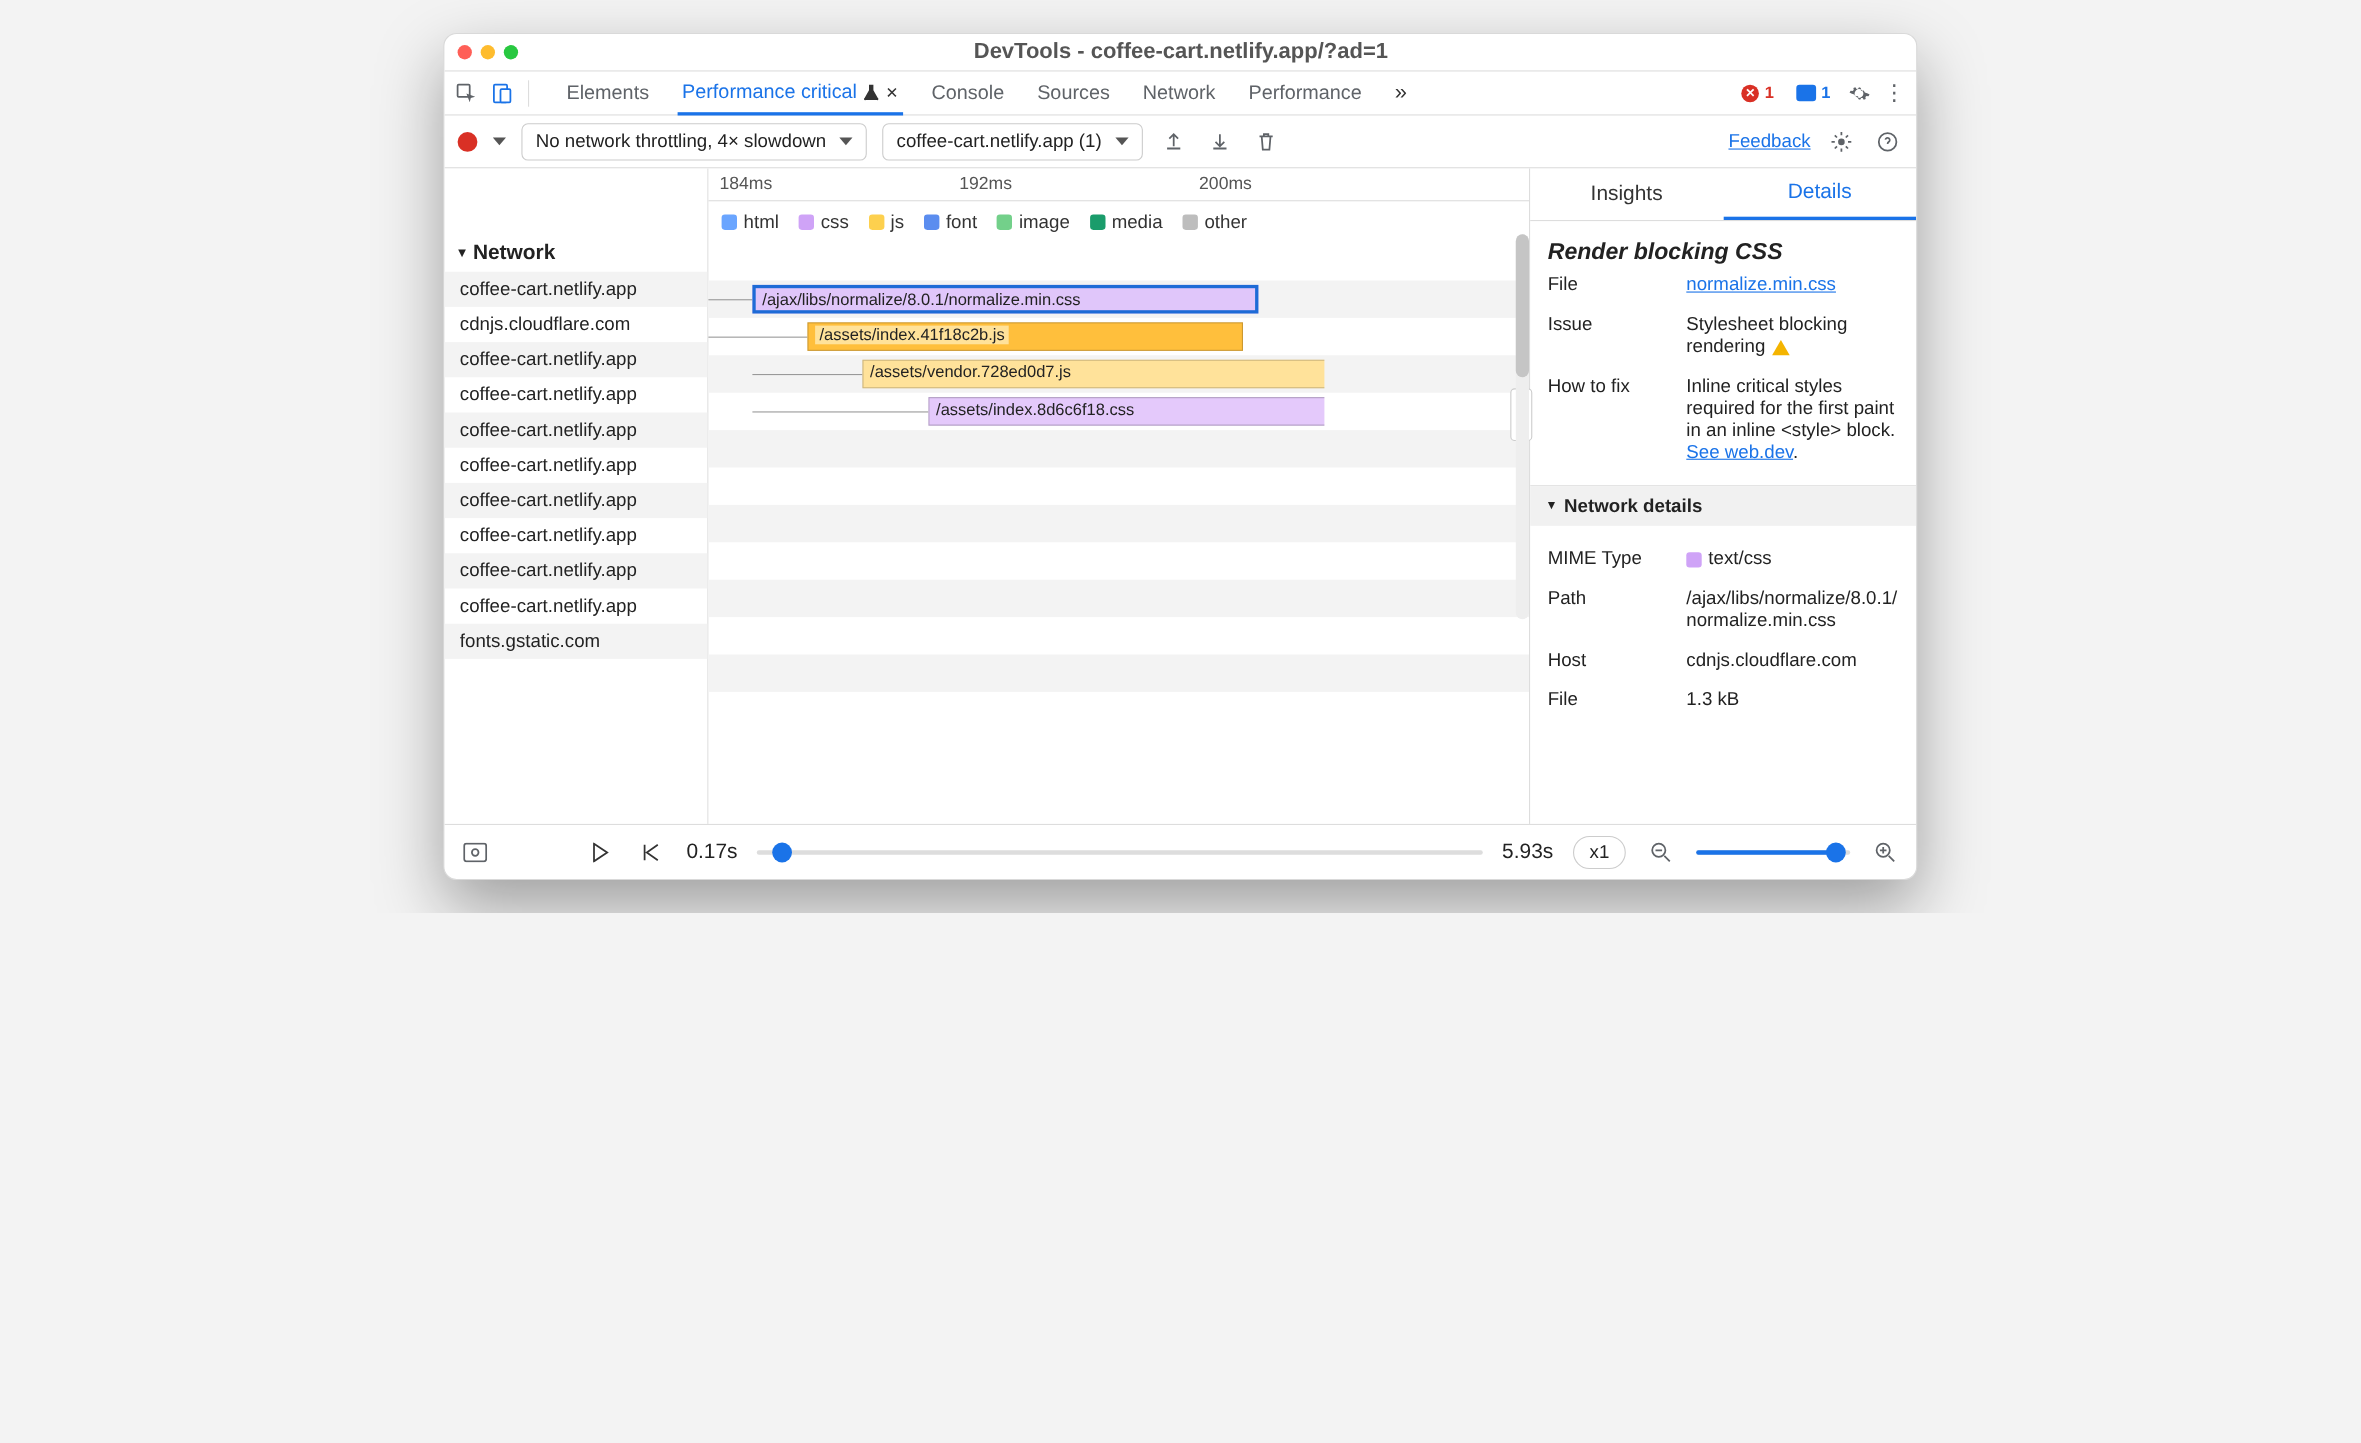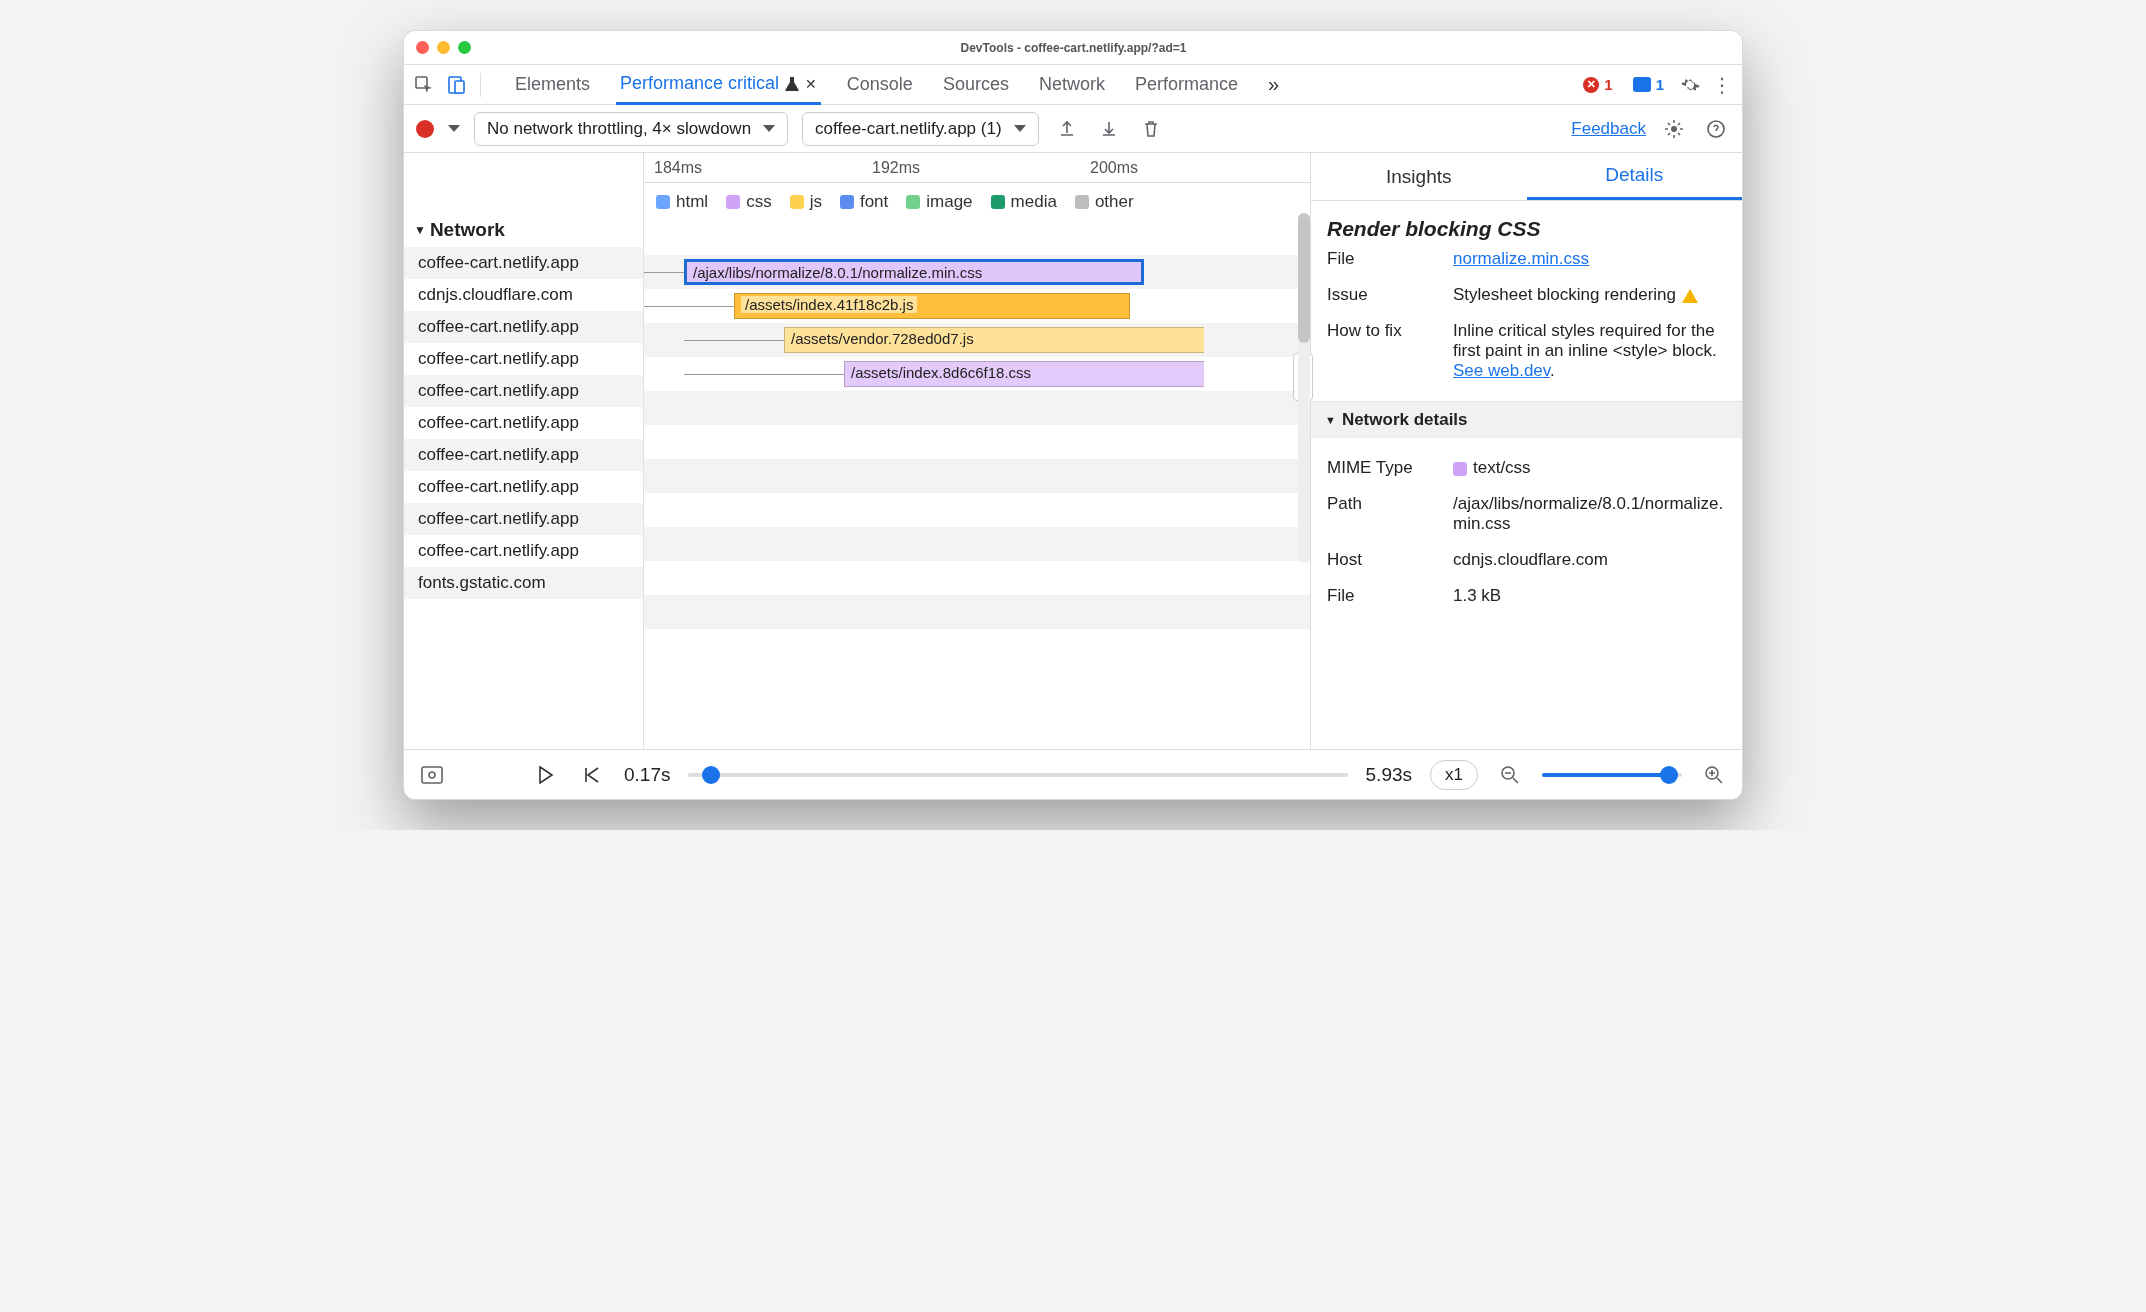--- a/index.html
+++ b/index.html
@@ -12,21 +12,21 @@
     box-shadow: 0 25px 60px rgba(0,0,0,0.35);
     display:flex; flex-direction:column; overflow:hidden;
     border:1px solid #d9d9d9;
   }
 
   
   .titlebar { height:34px; display:flex; align-items:center; padding:0 12px; border-bottom:1px solid #ddd; }
   .traffic { display:flex; gap:8px; }
   .traffic span { width:13px; height:13px; border-radius:50%; display:block; }
   .t-red{background:#ff5f57;} .t-yellow{background:#febc2e;} .t-green{background:#28c840;}
-  .titlebar-title { flex:1; text-align:center; font-weight:600; font-size:12px; color:#555; }
+  .titlebar-title { flex:1; text-align:center; font-weight:600; font-size:20px; color:#555; }
 
   
   .tabsrow { display:flex; align-items:center; height:40px; border-bottom:1px solid #ddd; padding:0 6px; gap:4px; }
   .icon-btn { width:28px;height:28px; display:flex; align-items:center; justify-content:center; color:#5f6368; }
   .tabs { display:flex; align-items:stretch; gap:22px; margin-left:20px; font-size:18px; color:#5f6368; height:100%; }
   .tab { display:flex; align-items:center; gap:6px; padding:0 4px; cursor:pointer; }
   .tab.active { color:#1a73e8; border-bottom:3px solid #1a73e8; margin-bottom:-1px; font-weight:500; }
   .tab .close-x { font-size:14px; color:#333; }
   .spacer { flex:1; }
   .pill { display:inline-flex; align-items:center; gap:5px; padding:2px 8px; border-radius:11px; font-size:15px; font-weight:600; }
@@ -69,21 +69,21 @@
   .bar.css { background:#e4c9fb; }
   .bar.css.sel { border:3px solid #1e6bd6; background:#e0c6fa; }
   .bar.js { background:#ffe29a; }
   .bar.jsb { background:#ffbf3c; }
   .whisker { position:absolute; top:50%; height:1px; background:#999; }
   .expand-handle { position:absolute; right:-3px; top:200px; width:20px;height:48px; background:#fff;border:1px solid #ccc; border-radius:4px; display:flex; align-items:center; justify-content:center; font-size:14px; }
   .vscroll { position:absolute; right:0; top:60px; width:12px; height:350px; background:#eee; border-radius:6px; }
   .vscroll .thumb{ width:100%; height:130px; background:#c5c5c5; border-radius:6px; }
 
   
-  .right { width:432px; border-left:1px solid #ddd; display:flex; flex-direction:column; font-size:17px; overflow-y:auto; }
+  .right { width:352px; border-left:1px solid #ddd; display:flex; flex-direction:column; font-size:17px; overflow-y:auto; }
   .right-tabs { display:flex; height:48px; border-bottom:1px solid #ddd; }
   .right-tab { flex:1; display:flex; align-items:center; justify-content:center; font-size:19px; color:#333; }
   .right-tab.active { color:#1a73e8; border-bottom:3px solid #1a73e8; font-weight:500; }
   .right .card { padding:12px 16px; border-bottom:1px solid #e2e2e2; }
   .right h3 { margin:4px 0 0; font-size:21px; font-weight:700;font-style:italic; }
   .kv { display:flex; gap:16px; padding:8px 0; align-items:flex-start; }
   .kv .k{ width:110px; color:#222; }
   .kv .v{ flex:1; }
   .warn-icon{ display:inline-block; width:0;height:0;border-left:8px solid transparent;border-right:8px solid transparent;border-bottom:14px solid #f4b400; vertical-align:middle; margin-left:6px;}
   .sub-header { background:#f1f1f1; padding:8px 14px; font-weight:600; display:flex; align-items:center; gap:6px;}

